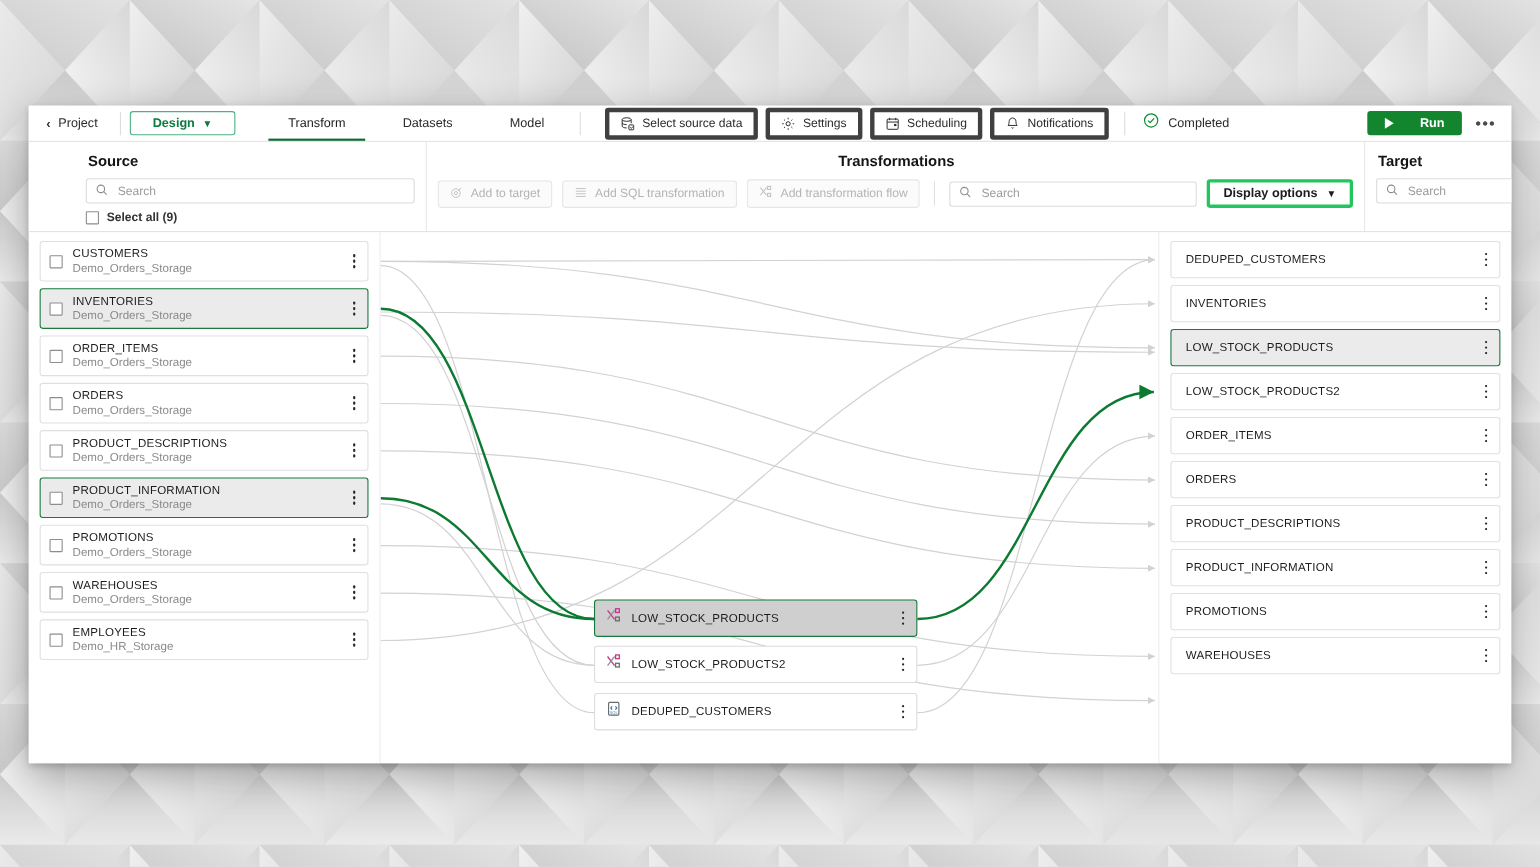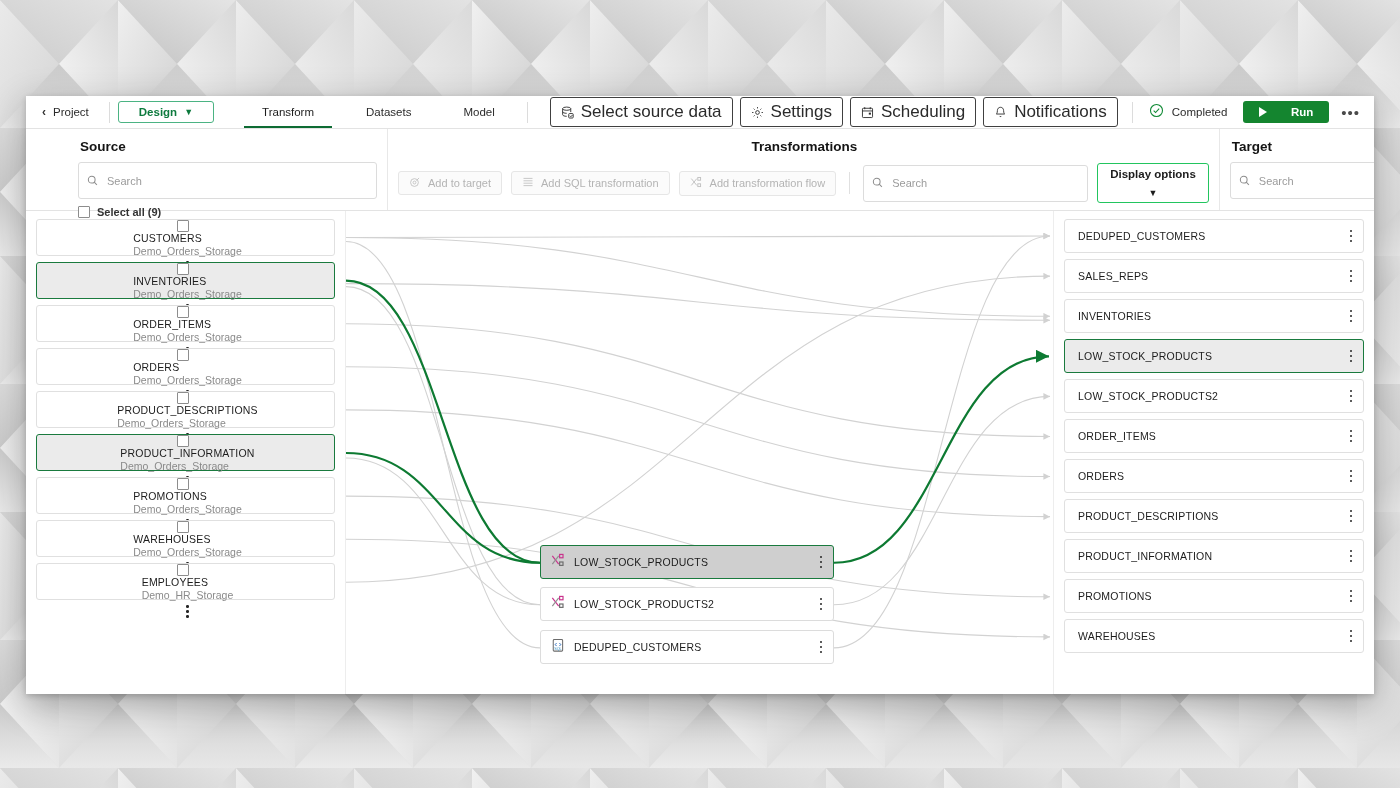--- a/index.html
+++ b/index.html
@@ -67,23 +67,23 @@
   }
   .tab.active { color:#1c1c1c; }
   .tab.active::after {
     content:""; position:absolute; left:8px; right:8px; bottom:0;
     height:2.5px; background:#0d6b33;
   }
 
   .tb-tools { display:flex; align-items:center; gap:7px; margin-left:16px; }
   .tool-btn {
     display:flex; align-items:center; gap:7px;
-    border:1px solid #404040; border-radius:3px;
+    border:4px solid #404040; border-radius:3px;
     background:#fff; cursor:pointer;
-    font-size:17px; color:#2b2b2b;
+    font-size:11px; color:#2b2b2b;
     padding:4px 10px; white-space:nowrap;
   }
   .tool-btn svg { display:block; }
 
   .status-wrap {
     display:flex; align-items:center; gap:8px;
     margin-left:14px; padding-left:16px;
     border-left:1px solid #dcdcdc; height:21px;
   }
   .status-wrap .txt { font-size:11.5px; color:#2b2b2b; }
@@ -112,21 +112,21 @@
   .ph.src { width:320px; min-width:320px; border-right:1px solid #e8e8e8; }
   .ph.mid { flex:1; border-right:1px solid #e8e8e8; }
   .ph.tgt { width:320px; min-width:320px; }
 
   .ph-title { font-size:13.5px; font-weight:bold; color:#141414; margin:0 0 8px 2px; }
   .ph.mid .ph-title { text-align:center; margin-bottom:9px; }
 
   .search {
     display:flex; align-items:center; gap:7px;
     border:1px solid #dcdcdc; border-radius:3px;
-    height:37px; padding:0 8px; background:#fff;
+    height:23px; padding:0 8px; background:#fff;
   }
   .search input {
     border:none; outline:none; font-size:11px; color:#444;
     font-family:"Liberation Sans", sans-serif;
     background:transparent; width:100%;
   }
   .search input::placeholder { color:#9b9b9b; }
 
   .selectall { display:flex; align-items:center; gap:7px; margin-top:7px; }
   .selectall .lbl { font-size:11px; color:#333; font-weight:bold; }
@@ -141,23 +141,23 @@
     display:flex; align-items:center; gap:7px;
     border:1px solid #e6e6e6; border-radius:3px;
     background:#fbfbfb; color:#b4b4b4;
     font-size:11px; padding:4px 10px; white-space:nowrap;
     cursor:default;
   }
   .mid-sep { width:1px; height:22px; background:#e0e0e0; margin:0 4px; }
   .mid-search { flex:0 0 225px; }
   .disp-btn {
     display:flex; align-items:center; gap:8px;
-    border:1px solid #22c55e; border-radius:3px; background:#fff;
+    border:3px solid #22c55e; border-radius:3px; background:#fff;
     font-size:11.5px; font-weight:bold; color:#1c1c1c;
-    padding:4px 12px; cursor:pointer; margin-left:auto; white-space:nowrap;flex-direction:column;
+    padding:4px 12px; cursor:pointer; margin-left:auto; white-space:nowrap;
   }
 
   
   .body { flex:1; display:flex; position:relative; min-height:0; }
   .col-src { width:320px; min-width:320px; padding:8px 10px 0 10px; border-right:1px solid #ededed; position:relative; z-index:3; background:transparent;}
   .col-mid { flex:1; position:relative; border-right:1px solid #ededed; }
   .col-tgt { width:320px; min-width:320px; padding:8px 10px 0 10px; position:relative; z-index:3;}
 
   #edges { position:absolute; inset:0; width:100%; height:100%; z-index:1; pointer-events:none; }
 
@@ -165,21 +165,21 @@
     position:relative; z-index:3;
     display:flex; align-items:center;
     border:1px solid #e0e0e0; border-radius:3px;
     background:#fff; margin-bottom:6px;
     padding:0 4px 0 8px;
     cursor:pointer;
   }
   .card.sel { border:1.5px solid #1a7a3e; background:#ebebeb; }
 
   
-  .card.src { height:37px;flex-direction:column; }
+  .card.src { height:37px; }
   .card.src .cbx { margin-right:9px; }
   .src-text { display:flex; flex-direction:column; justify-content:center; gap:1px; flex:1; min-width:0; }
   .src-name { font-size:10.5px; color:#1c1c1c; letter-spacing:.2px; white-space:nowrap; overflow:hidden; text-overflow:ellipsis;}
   .src-sub  { font-size:10.5px; color:#8a8a8a; white-space:nowrap; overflow:hidden; text-overflow:ellipsis;}
 
   
   .card.tgt { height:34px; }
   .tgt-name { font-size:10.5px; color:#1c1c1c; letter-spacing:.2px; flex:1; padding-left:5px;}
 
   .kebab {
@@ -1141,28 +1141,20 @@
     <div class="col-tgt" id="tgt-list">
         <div class="card tgt">
           <span class="tgt-name">DEDUPED_CUSTOMERS</span>
           <span class="kebab">
             <i></i>
             <i></i>
             <i></i>
           </span>
         </div>
         <div class="card tgt">
-          <span class="tgt-name">SALES_REPS</span>
-          <span class="kebab">
-            <i></i>
-            <i></i>
-            <i></i>
-          </span>
-        </div>
-        <div class="card tgt">
           <span class="tgt-name">INVENTORIES</span>
           <span class="kebab">
             <i></i>
             <i></i>
             <i></i>
           </span>
         </div>
         <div class="card tgt sel">
           <span class="tgt-name">LOW_STOCK_PRODUCTS</span>
           <span class="kebab">

